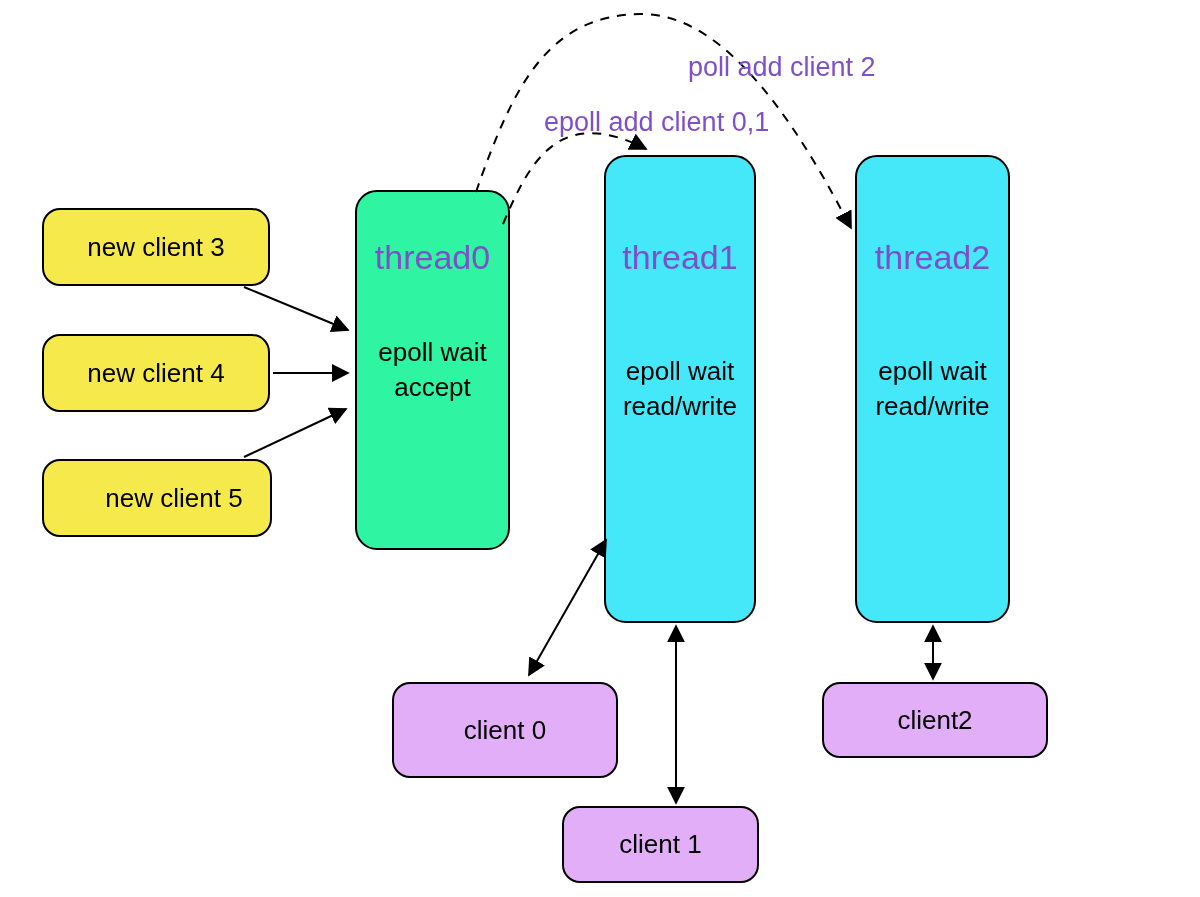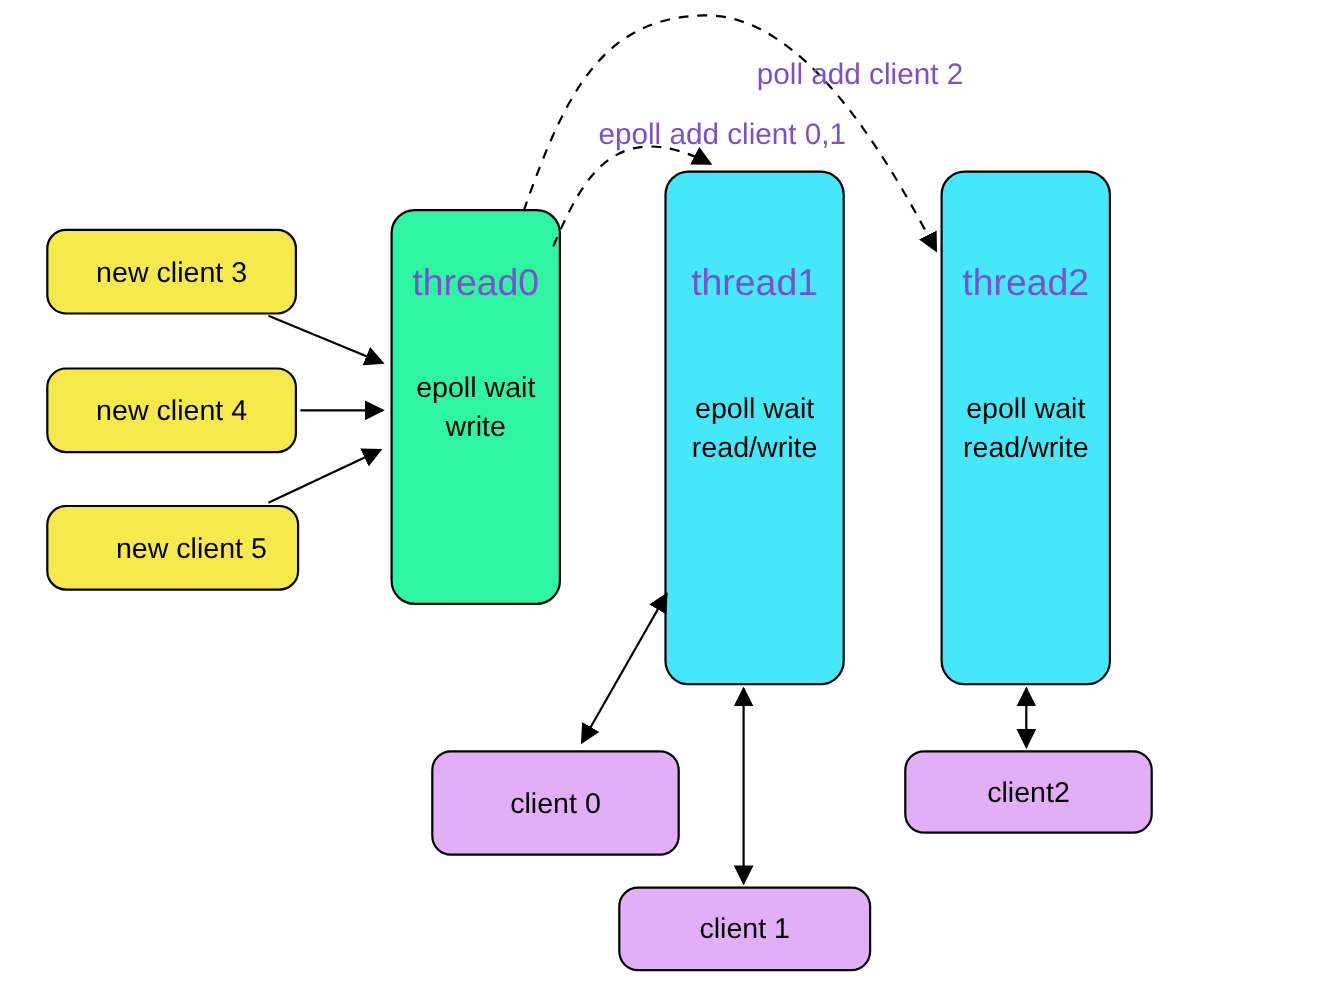--- a/index.html
+++ b/index.html
@@ -78,44 +78,44 @@
     <span>new client 4</span>
   </div>
   <div class="node pill yellow" style="left:42px; top:459px; width:230px; height:78px;padding-left:34px;">
     <span>new client 5</span>
   </div>
 
   <div class="node thread green" style="left:355px; top:190px; width:155px; height:360px;">
     <div class="thread-title" style="top:50px;">thread0</div>
     <div class="thread-body">
       <div>epoll wait</div>
-      <div>write</div>
+      <div>accept</div>
     </div>
   </div>
 
-  <div class="node thread cyan" style="left:604px; top:155px; width:164px; height:468px;">
+  <div class="node thread cyan" style="left:604px; top:155px; width:152px; height:468px;">
     <div class="thread-title" style="top:85px;">thread1</div>
     <div class="thread-body">
       <div>epoll wait</div>
       <div>read/write</div>
     </div>
   </div>
 
   <div class="node thread cyan" style="left:855px; top:155px; width:155px; height:468px;">
     <div class="thread-title" style="top:85px;">thread2</div>
     <div class="thread-body">
       <div>epoll wait</div>
       <div>read/write</div>
     </div>
   </div>
 
   <div class="node pill purple" style="left:392px; top:682px; width:226px; height:96px;">
     <span>client 0</span>
   </div>
-  <div class="node pill purple" style="left:562px; top:806px; width:230px; height:77px;">
+  <div class="node pill purple" style="left:562px; top:806px; width:197px; height:77px;">
     <span>client 1</span>
   </div>
   <div class="node pill purple" style="left:822px; top:682px; width:226px; height:76px;">
     <span>client2</span>
   </div>
 
   <svg class="arrows" width="1200" height="897" viewBox="0 0 1200 897">
     <defs>
       <marker id="ah" viewBox="0 0 10 10" refX="9" refY="5" markerWidth="9" markerHeight="9" orient="auto-start-reverse">
         <path d="M0,0 L10,5 L0,10 z" fill="#000000"></path>

